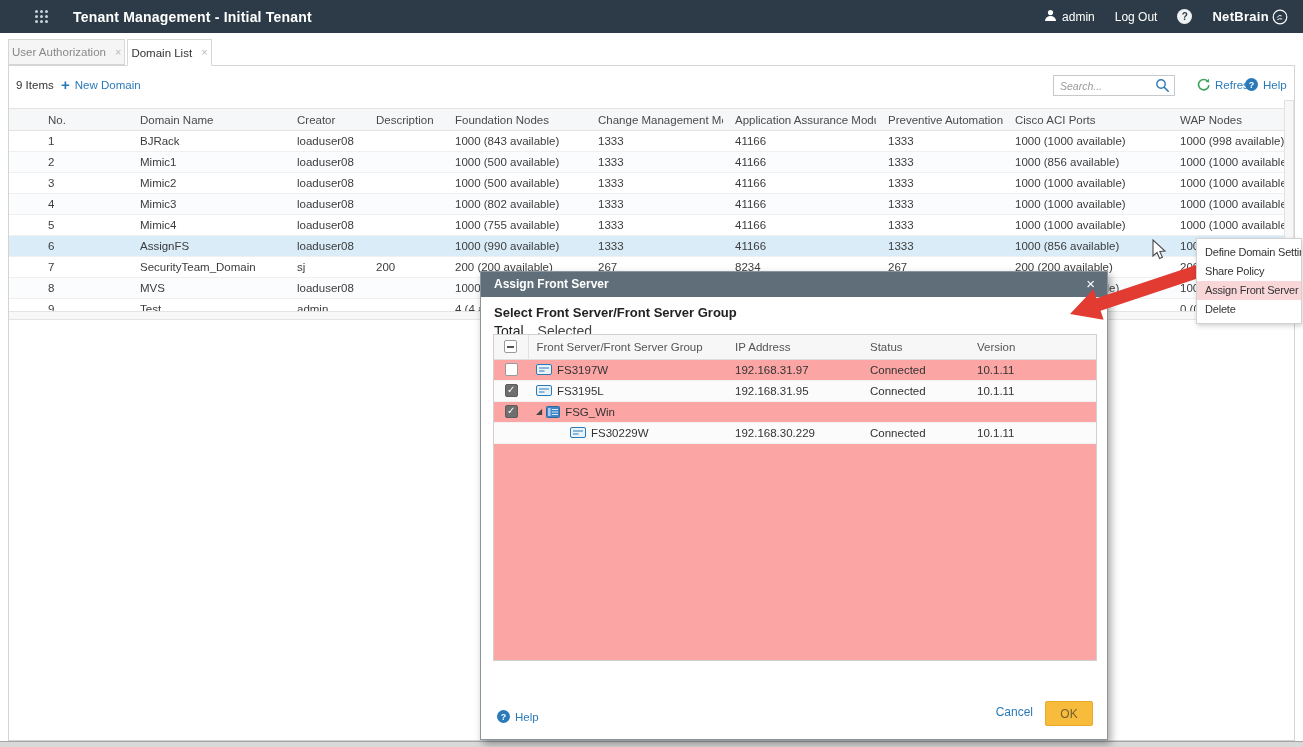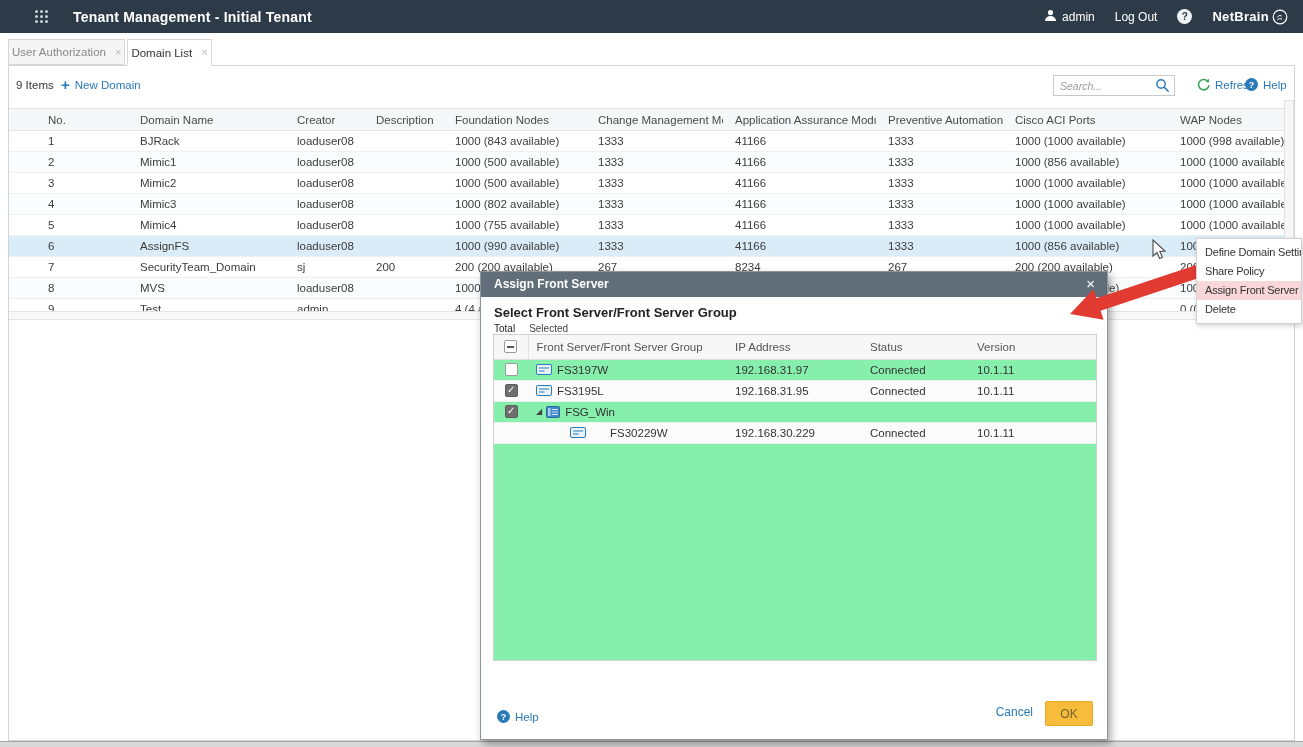--- a/index.html
+++ b/index.html
@@ -75,40 +75,40 @@
 
   
   .modal { position:absolute; left:480px; top:271px; width:628px; height:469px; background:#fff;
     border:1px solid #8d969c; box-shadow:3px 4px 8px rgba(0,0,0,.35); z-index:50; }
   .modal-header { position:absolute; left:0; top:0; width:100%; height:25px;
     background:var(--modal-header-bg,#5f6e79); color:#fff; font-size:12px; font-weight:bold;
     line-height:25px; padding-left:13px; }
   .modal-close { position:absolute; right:12px; top:0; height:25px; line-height:24px;
     color:#fff; font-size:15px; cursor:pointer; }
   .modal-sub { position:absolute; left:13px; top:33px; font-size:13px; font-weight:bold; color:#222; }
-  .filter-tabs { position:absolute; left:13px; top:51px; display:flex; font-size:10px; color:#444; }
+  .filter-tabs { position:absolute; left:13px; top:51px; display:flex; font-size:14px; color:#444; }
   .filter-tabs .ftab { margin-right:14px; cursor:pointer; }
   .fs-table-wrap { position:absolute; left:12px; top:62px; width:604px; height:327px;
-    border:1px solid #d0d0d0; overflow:hidden; background:#86efac; }
+    border:1px solid #d0d0d0; overflow:hidden; background:#fca5a5; }
   table.fs { width:100%; border-collapse:collapse; table-layout:fixed; }
   table.fs th { height:24px; background:#f7f7f8; border-bottom:1px solid #dedede;
     font-weight:normal; font-size:11.5px; color:#555; text-align:left; padding:0 0 0 8px; white-space:nowrap; }
   table.fs th.cb-col { border-right:1px solid #e2e2e2; text-align:center; padding:0; }
   table.fs td { height:21px; font-size:11.5px; color:#333; padding:0 0 0 8px;
     border-bottom:1px solid #f1f1f1; white-space:nowrap; overflow:hidden; }
   table.fs td.cb-cell { text-align:center; padding:0; }
   table.fs tr.alt td { background:#fbfbfb; }
   .status-connected { color:var(--connected-green,#3c9e46); }
   .cb { display:inline-block; width:13px; height:13px; border:1px solid #9a9a9a; border-radius:2px;
     background:#fff; position:relative; vertical-align:middle; cursor:pointer; }
   .cb.checked { background:#6f6f6f; border-color:#5c5c5c; }
   .cb.checked::after { content:"\2713"; position:absolute; left:1.5px; top:-1px; color:#fff; font-size:10px; }
   .cb.indet::after { content:""; position:absolute; left:2px; top:5px; width:7px; height:2px; background:#555; }
   .name-inner { display:flex; align-items:center; }
-  .name-inner.child { padding-left:34px;gap:19px; }
+  .name-inner.child { padding-left:34px; }
   .tri { font-size:8px; color:#444; margin-right:4px; }
   .fs-name { margin-left:5px; }
   .modal-help { position:absolute; left:16px; bottom:16px; display:flex; align-items:center;
     color:var(--accent-blue,#2a7ab9); font-size:11.5px; cursor:pointer; }
   .modal-help .help-dot { margin-right:5px; }
   .modal-cancel { position:absolute; right:74px; bottom:20px; color:var(--accent-blue,#2a7ab9);
     font-size:12px; cursor:pointer; }
   .modal-ok { position:absolute; right:14px; bottom:13px; width:48px; height:25px;
     background:var(--ok-button-bg,#f8bc3d); border:1px solid #eaa827; border-radius:2px;
     color:#77622a; font-size:12px; font-family:inherit; cursor:pointer; }

